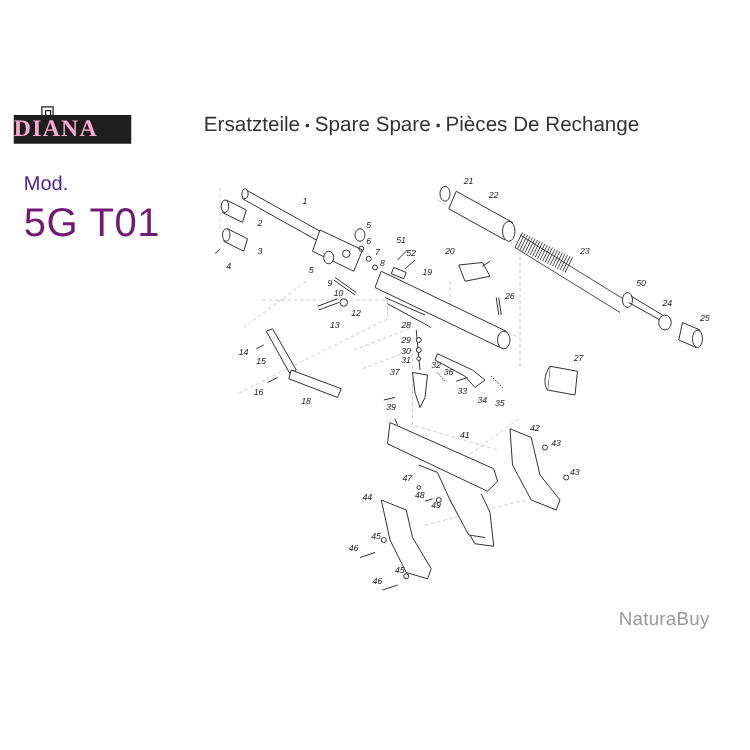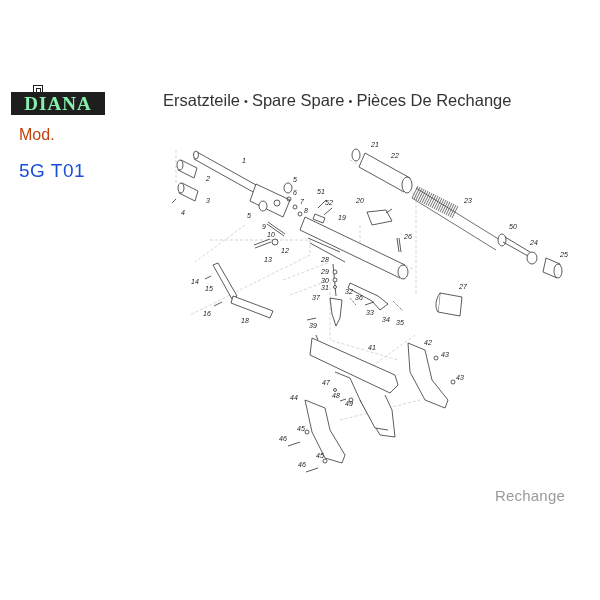--- a/index.html
+++ b/index.html
@@ -1,23 +1,23 @@
 <!DOCTYPE html>
 <html><head>
 <meta charset="utf-8">
 <style>
   html, body { margin:0; padding:0; background:#ffffff; }
   body { width:600px; height:600px; position:relative; overflow:hidden; font-family:"Liberation Sans", sans-serif; }
-  .logo { position:absolute; left:11px; top:92px; width:94px; height:23px; background:#1e1e1e; color:#86efac;
+  .logo { position:absolute; left:11px; top:92px; width:94px; height:23px; background:#1e1e1e; color:#f9a8d4;
           font-family:"Liberation Serif", serif; font-weight:bold; font-size:19px; letter-spacing:1px;
-          text-align:center; line-height:24px; }
+          line-height:24px; }
   .logo-mark { position:absolute; left:33px; top:85px; width:8px; height:9px; border:1.5px solid #1e1e1e; background:#fff; }
   .logo-mark::after { content:""; position:absolute; left:2px; top:2px; width:3px; height:4px; border:1px solid #1e1e1e; }
-  .mod-label { position:absolute; left:19px; top:126px; font-size:16px; color:#c2410c; }
-  .mod-name { position:absolute; left:19px; top:160px; font-size:19px; color:#1d4ed8; letter-spacing:0.5px; }
+  .mod-label { position:absolute; left:19px; top:139px; font-size:16px; color:#4c1d95; }
+  .mod-name { position:absolute; left:19px; top:160px; font-size:32px; color:#701a75; letter-spacing:0.5px; }
   .title { position:absolute; left:163px; top:91px; font-size:16.5px; color:#333; white-space:nowrap; }
   .title .sep { display:inline-block; margin:0 4px; font-size:11px; vertical-align:1px; }
   .watermark { position:absolute; left:495px; top:487px; font-size:15px; color:#9a9a9a; letter-spacing:0.2px; }
   svg.diagram { position:absolute; left:0; top:0; }
   .lbl { font-family:"Liberation Sans", sans-serif; font-style:italic; font-size:7px; fill:#222; }
 </style>
 </head>
 <body>
 
 <div class="logo-mark"></div>
@@ -201,13 +201,13 @@
       <text class="lbl" x="298" y="467">46</text>
     <text class="lbl" x="322" y="385">47</text>
       <text class="lbl" x="332" y="398">48</text>
     <text class="lbl" x="345" y="406">49</text>
       <text class="lbl" x="509" y="229">50</text>
     <text class="lbl" x="317" y="194">51</text>
       <text class="lbl" x="325" y="205">52</text>
   </g>
 </svg>
 
-<div class="watermark">Rechange</div>
+<div class="watermark">NaturaBuy</div>
 
 </body></html>

